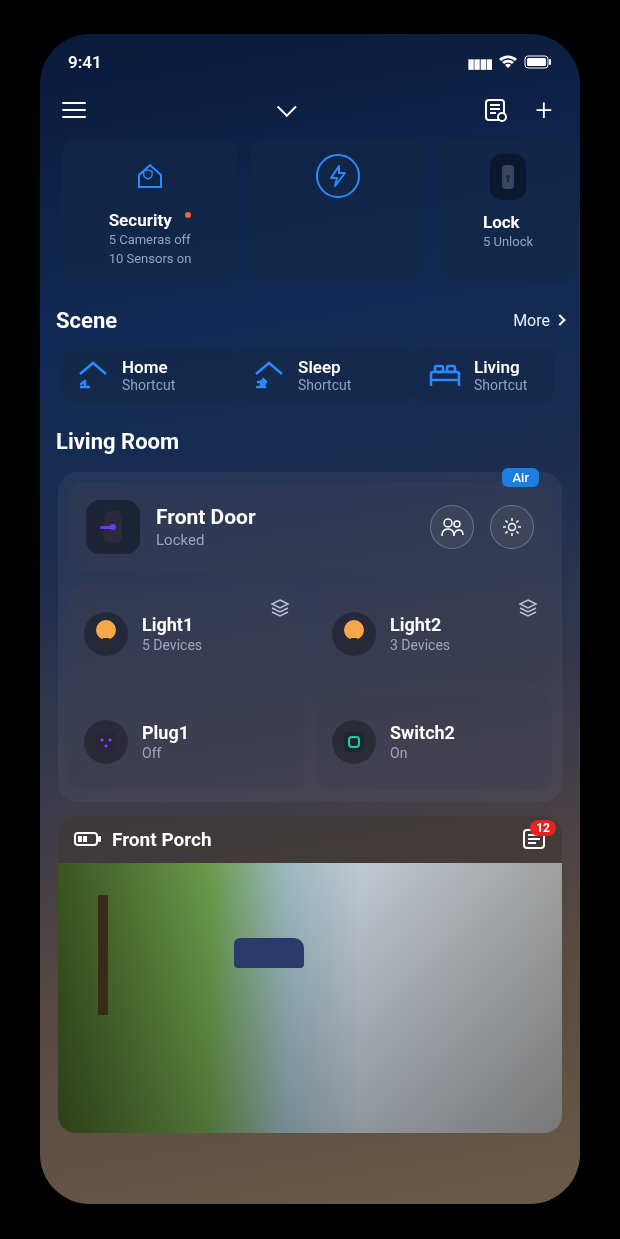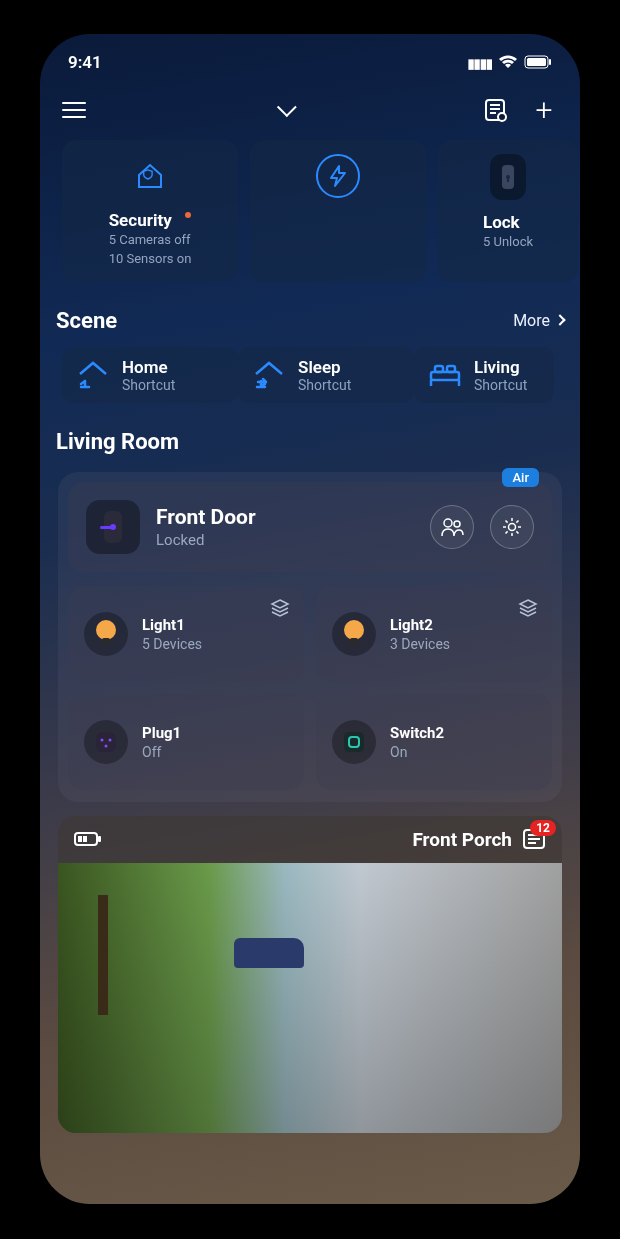--- a/index.html
+++ b/index.html
@@ -60,26 +60,26 @@
   .round-btn { width:44px; height:44px; border-radius:50%; border:1px solid rgba(255,255,255,0.25); display:flex; align-items:center; justify-content:center; background:rgba(255,255,255,0.05); }
   .spacer { flex:1; }
 
   .grid2 { display:grid; grid-template-columns:1fr 1fr; gap:12px; }
   .device {
     background: rgba(60,60,80,0.35); border-radius:16px; padding:16px;
     display:flex; align-items:center; gap:14px; position:relative; min-height:96px;
   }
   .stack-ic { position:absolute; right:14px; top:12px; }
   .bulb { width:44px; height:44px; border-radius:50%; background:rgba(0,0,0,0.3); display:flex; align-items:center; justify-content:center; }
-  .dname { font-size:15px; font-weight:700; }
+  .dname { font-size:18px; font-weight:700; }
   .dsub { font-size:14px; color:#9aa8bd; margin-top:2px; }
 
   .camera { margin: 14px 18px 0; border-radius:18px; overflow:hidden; background: rgba(60,55,50,0.55); }
   .cam-header { display:flex; align-items:center; padding:12px 16px; gap:10px; }
-  .cam-title { flex:1; text-align:right; font-size:19px; font-weight:700; }
+  .cam-title { flex:1; text-align:left; font-size:19px; font-weight:700; }
   .badge { position:relative; }
   .badge-num { position:absolute; top:-8px; right:-10px; background:#e62222; color:#fff; font-size:12px; border-radius:10px; padding:1px 6px; font-weight:700; }
   .cam-img { height:270px; background:
     linear-gradient(180deg, rgba(0,0,0,0) 0%, rgba(0,0,0,0.25) 100%),
     linear-gradient(90deg, #3a5520 0%, #6a9a4a 30%, #9ab8c0 45%, #c0c8d0 60%, #a0a0a0 100%);
     position:relative;
   }
   .cam-img::before { content:""; position:absolute; left:8%; top:12%; width:10px; height:120px; background:#3a2a18; }
   .cam-img::after { content:""; position:absolute; left:35%; top:28%; width:70px; height:30px; background:#2a3a6a; border-radius:6px 10px 4px 4px; }
 

